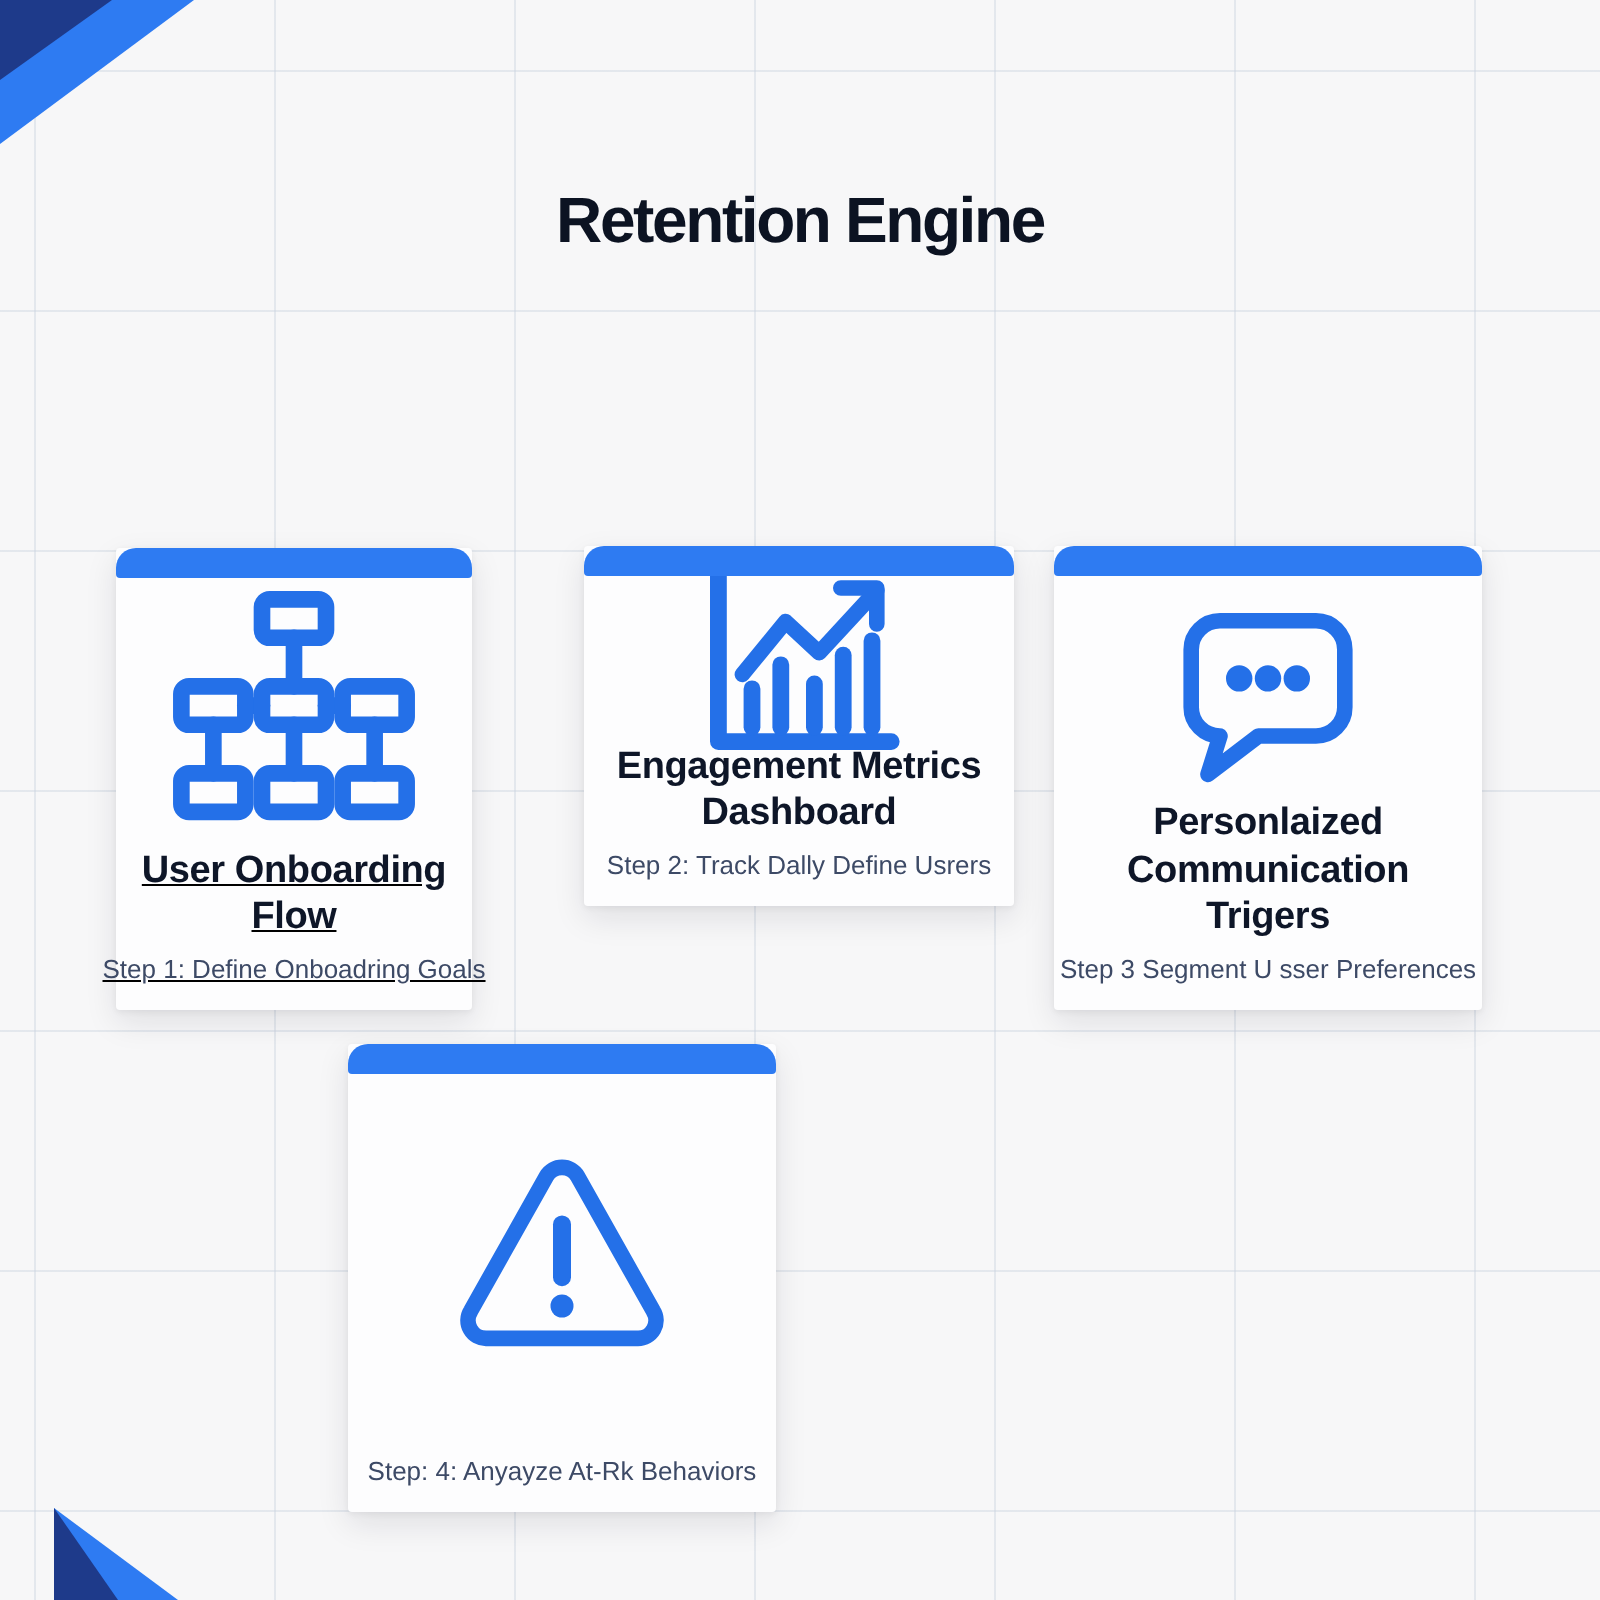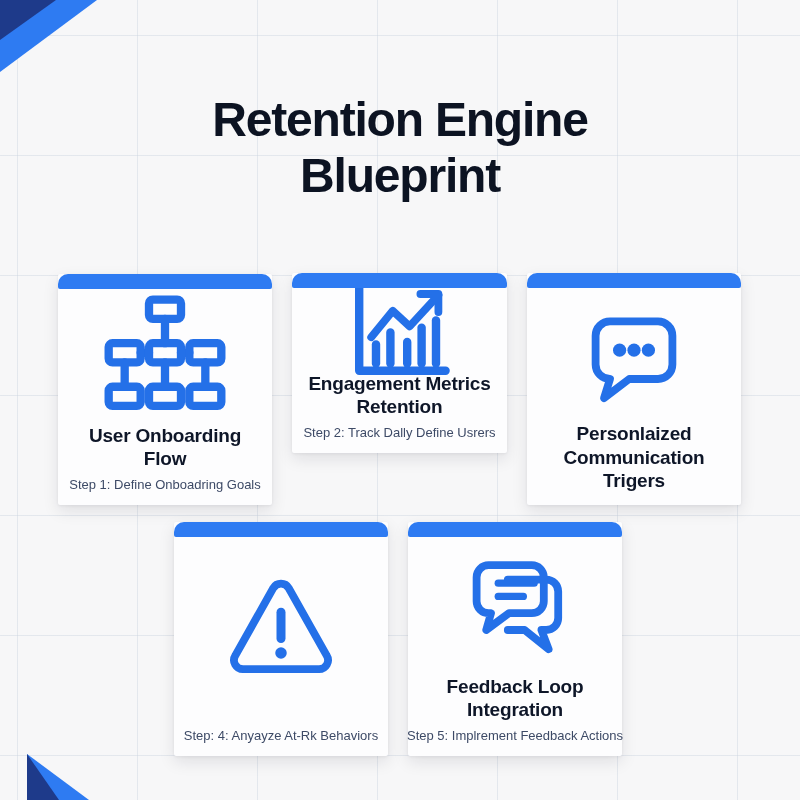--- a/index.html
+++ b/index.html
@@ -19,21 +19,21 @@
   .tri-tl-blue{top:0;left:0;width:97px;height:72px;background:#2e7bf2;
     clip-path:polygon(0 0,100% 0,0 100%);}
   .tri-tl-navy{top:0;left:0;width:56px;height:40px;background:#1e3a8a;
     clip-path:polygon(0 0,100% 0,0 100%);}
   .tri-bl-blue{bottom:0;left:27px;width:62px;height:46px;background:#2e7bf2;
     clip-path:polygon(0 0,100% 100%,0 100%);}
   .tri-bl-navy{bottom:0;left:27px;width:32px;height:46px;background:#1e3a8a;
     clip-path:polygon(0 0,100% 100%,0 100%);}
   .page-title{
     position:absolute;top:92px;left:0;width:100%;
-    text-align:center;font-size:48px;font-weight:bold;
+    text-align:center;font-size:32px;font-weight:bold;
     color:#0c1322;line-height:1.16;letter-spacing:-1.2px;
   }
   .card{
     position:absolute;
     background:#fdfdfe;
     border-radius:2px;
     box-shadow:0 6px 16px rgba(15,23,42,0.10), 0 1px 3px rgba(15,23,42,0.06);
     display:flex;flex-direction:column;align-items:center;
     padding:15px 8px 13px;
     box-sizing:border-box;
@@ -59,24 +59,23 @@
 
 <div id="stage">
 
   <div class="corner tri-tl-blue"></div>
   <div class="corner tri-tl-navy"></div>
   <div class="corner tri-bl-blue"></div>
   <div class="corner tri-bl-navy"></div>
 
   <div class="page-title">
     <div>Retention Engine</div>
-    <div>Blueprint</div>
   </div>
 
-  <div class="card" style="left:58px;top:274px;width:214px;height:231px;">
+  <div class="card" style="left:58px;top:274px;width:178px;height:231px;text-decoration:underline;">
     <div class="bar"></div>
     <div class="icon-wrap">
       <svg width="138" height="128" viewBox="0 0 100 100">
         <g class="ic" stroke-width="6.5">
           <line x1="50" y1="21" x2="50" y2="40"></line>
           <line x1="31" y1="47.5" x2="37.5" y2="47.5"></line>
           <line x1="62.5" y1="47.5" x2="69" y2="47.5"></line>
           <line x1="18.5" y1="55" x2="18.5" y2="74"></line>
           <line x1="50" y1="55" x2="50" y2="74"></line>
           <line x1="81.5" y1="55" x2="81.5" y2="74"></line>
@@ -109,63 +108,48 @@
           <line x1="80" y1="42" x2="80" y2="78"></line>
         </g>
         <g class="ic" stroke-width="6.5">
           <polyline points="26,56 44,34 58,47 82,21"></polyline>
           <polyline points="67,20 82,20 82,35"></polyline>
         </g>
       </svg>
     </div>
     <div class="card-title">
       <div>Engagement Metrics</div>
-      <div>Retention</div>
+      <div>Dashboard</div>
     </div>
     <div class="card-sub">Step 2: Track Dally Define Usrers</div>
   </div>
 
   <div class="card" style="left:527px;top:273px;width:214px;height:232px;">
     <div class="bar"></div>
     <div class="icon-wrap">
       <svg width="128" height="120" viewBox="0 0 100 100">
         <path class="ic" stroke-width="6.5" d="M30,22 h40 a12,12 0 0 1 12,12 v24 a12,12 0 0 1 -12,12 H46 L25,86 L30,70 a12,12 0 0 1 -12,-12 V34 a12,12 0 0 1 12,-12 Z"></path>
         <circle cx="38" cy="46" r="5.5" fill="#2470e8"></circle>
         <circle cx="50" cy="46" r="5.5" fill="#2470e8"></circle>
         <circle cx="62" cy="46" r="5.5" fill="#2470e8"></circle>
       </svg>
     </div>
     <div class="card-title">
       <div>Personlaized</div>
       <div>Communication Trigers</div>
     </div>
+    <div class="card-sub">Step 3 Segment U sser Preferences</div>
   </div>
 
   <div class="card" style="left:174px;top:522px;width:214px;height:234px;">
     <div class="bar"></div>
     <div class="icon-wrap">
       <svg width="126" height="120" viewBox="0 0 100 100">
         <path class="ic" stroke-width="6.5" d="M43.5,16 a7.5,7.5 0 0 1 13,0 L88,72 a7.5,7.5 0 0 1 -6.5,11.5 h-63 A7.5,7.5 0 0 1 12,72 Z"></path>
         <line class="ic" stroke-width="7.5" x1="50" y1="36" x2="50" y2="58"></line>
         <circle cx="50" cy="70" r="4.8" fill="#2470e8"></circle>
       </svg>
     </div>
     <div class="card-sub">Step: 4: Anyayze At-Rk Behaviors</div>
   </div>
 
-  <div class="card" style="left:408px;top:522px;width:214px;height:234px;">
-    <div class="bar"></div>
-    <div class="icon-wrap">
-      <svg width="128" height="120" viewBox="0 0 100 100">
-        <path class="ic" stroke-width="6.5" d="M44,28 h32 a10,10 0 0 1 10,10 v22 a10,10 0 0 1 -10,10 h-4 l6,16 -20,-16 h-14"></path>
-        <path class="ic" stroke-width="6.5" fill="#fdfdfe" d="M28,16 h36 a10,10 0 0 1 10,10 v20 a10,10 0 0 1 -10,10 H45 L26,70 l4,-14 h-2 a10,10 0 0 1 -10,-10 V26 a10,10 0 0 1 10,-10 Z"></path>
-        <line class="ic" stroke-width="6" x1="36" y1="31" x2="66" y2="31"></line>
-        <line class="ic" stroke-width="6" x1="36" y1="42" x2="57" y2="42"></line>
-      </svg>
-    </div>
-    <div class="card-title">
-      <div>Feedback Loop</div>
-      <div>Integration</div>
-    </div>
-    <div class="card-sub">Step 5: Implrement Feedback Actions</div>
-  </div>
 
 </div>
 
 </body></html>

